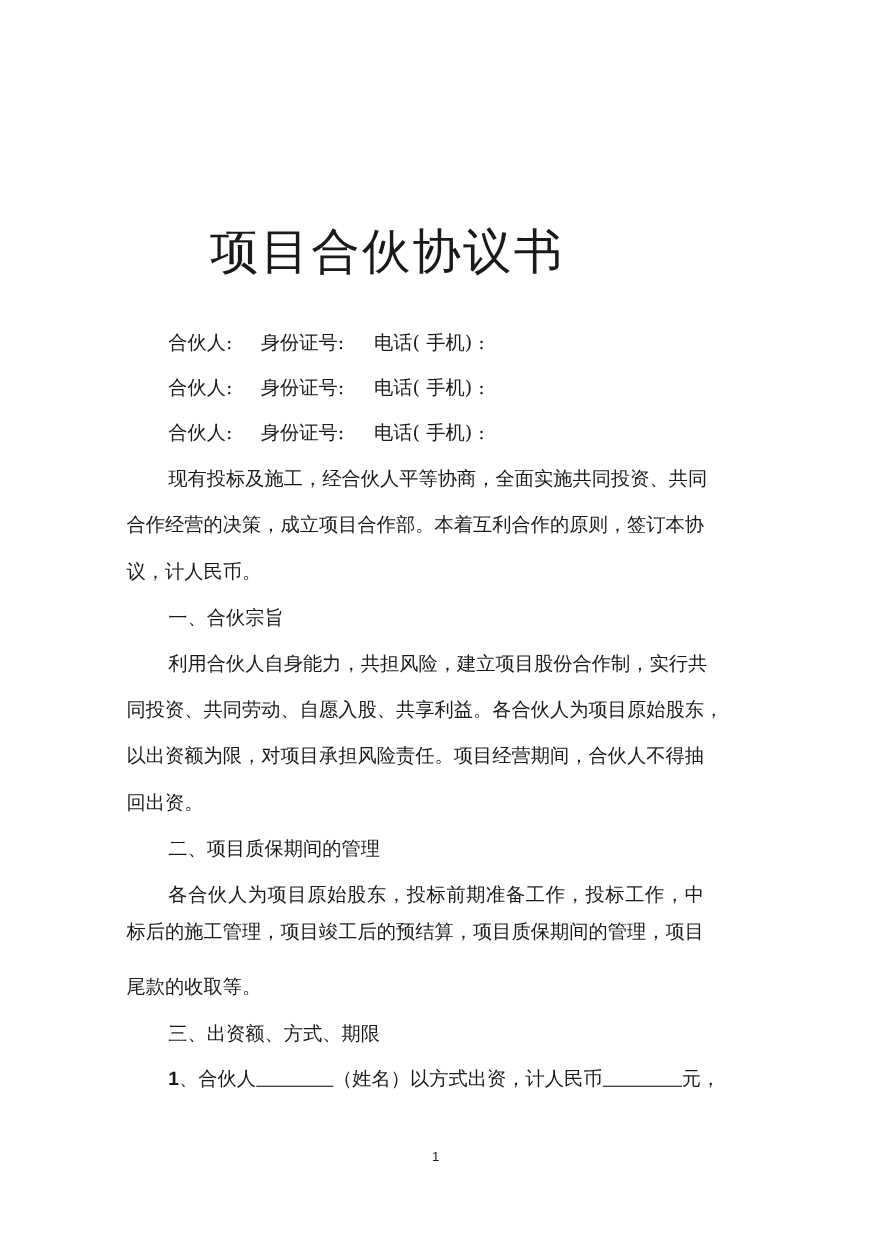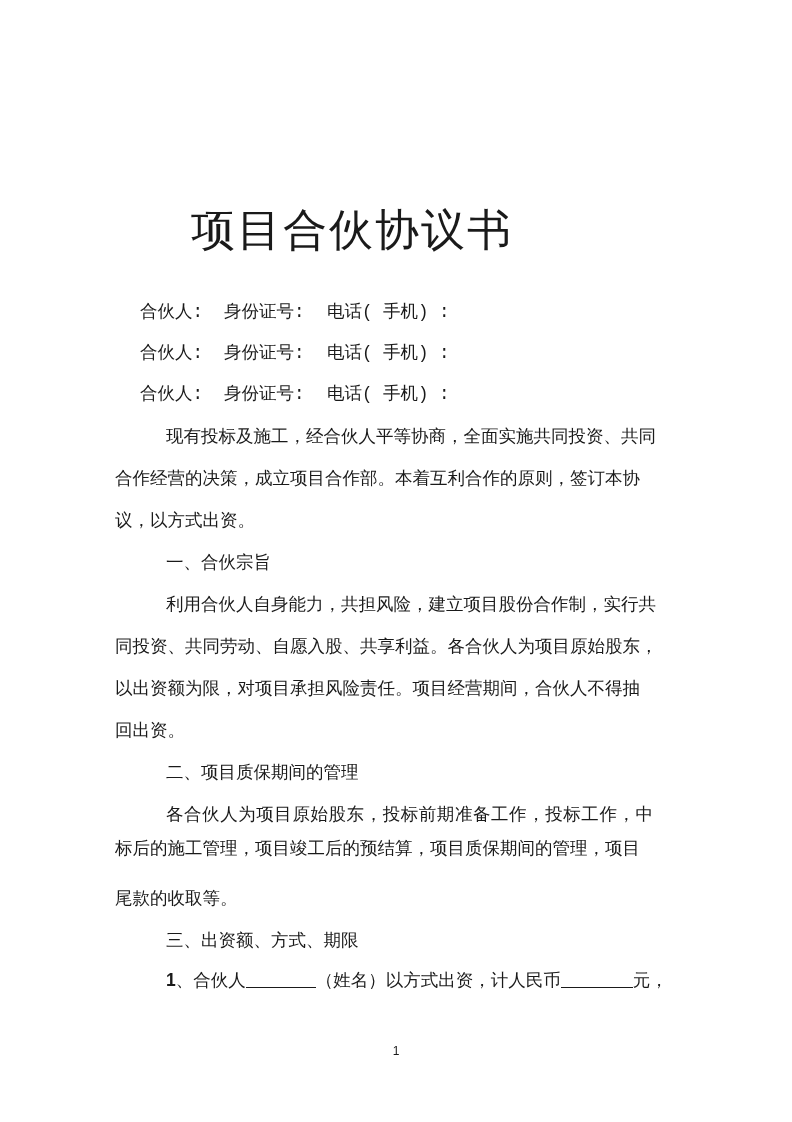--- a/index.html
+++ b/index.html
@@ -1,25 +1,25 @@
 <!DOCTYPE html>
 <html><head>
 <meta charset="utf-8">
 <style>
   html, body { margin: 0; padding: 0; background: #ffffff; }
   body { width: 792px; height: 1122px; position: relative; overflow: hidden;
          font-family: "DejaVu Serif", "Liberation Serif", serif; color: #1a1a1a; }
   .title { position: absolute; left: 0; width: 704px; top: 208px; text-align: center;
            font-size: 44px; letter-spacing: 2px; line-height: 44px; }
   .line { position: absolute; font-size: 17.5px; line-height: 24px; white-space: nowrap; }
-  .party { left: 140px; display: flex; font-family: Liberation Mono, monospace; }
+  .party { left: 153px; display: flex; }
   .party span { display: inline-block; }
   .party .l1 { width: 84px; }
   .party .l2 { width: 103px; }
-  .indent { left: 166px; }
+  .indent { left: 153px; }
   .flush { left: 115px; }
   .justify { width: 525px; text-align: justify; text-align-last: justify; }
   .justify.first { width: 487px; }
   .blank { display: inline-block; border-bottom: 1.3px solid #1a1a1a; height: 18px; vertical-align: -2px; }
   .num { font-family: "Liberation Sans", sans-serif; font-weight: bold; }
   .pagenum { position: absolute; top: 1044px; left: 0; width: 792px; text-align: center;
              font-family: "Liberation Sans", sans-serif; font-size: 12px; }
 </style>
 </head>
 <body>
@@ -39,21 +39,21 @@
     <span>电话( 手机) :</span>
   </div>
   <div class="line party" style="top:382px;">
     <span class="l1">合伙人:</span>
     <span class="l2">身份证号:</span>
     <span>电话( 手机) :</span>
   </div>
 
   <div class="line indent justify first" style="top:424px;">现有投标及施工，经合伙人平等协商，全面实施共同投资、共同</div>
   <div class="line flush justify" style="top:466px;">合作经营的决策，成立项目合作部。本着互利合作的原则，签订本协</div>
-  <div class="line flush" style="top:508px;">议，以方式出资。</div>
+  <div class="line flush" style="top:508px;">议，计人民币。</div>
 
   <div class="line indent" style="top:550px;">一、合伙宗旨</div>
   <div class="line indent justify first" style="top:592px;">利用合伙人自身能力，共担风险，建立项目股份合作制，实行共</div>
   <div class="line flush justify" style="top:634px;">同投资、共同劳动、自愿入股、共享利益。各合伙人为项目原始股东，</div>
   <div class="line flush justify" style="top:676px;">以出资额为限，对项目承担风险责任。项目经营期间，合伙人不得抽</div>
   <div class="line flush" style="top:718px;">回出资。</div>
 
   <div class="line indent" style="top:760px;">二、项目质保期间的管理</div>
   <div class="line indent justify first" style="top:802px;">各合伙人为项目原始股东，投标前期准备工作，投标工作，中</div>
   <div class="line flush justify" style="top:836px;">标后的施工管理，项目竣工后的预结算，项目质保期间的管理，项目</div>

